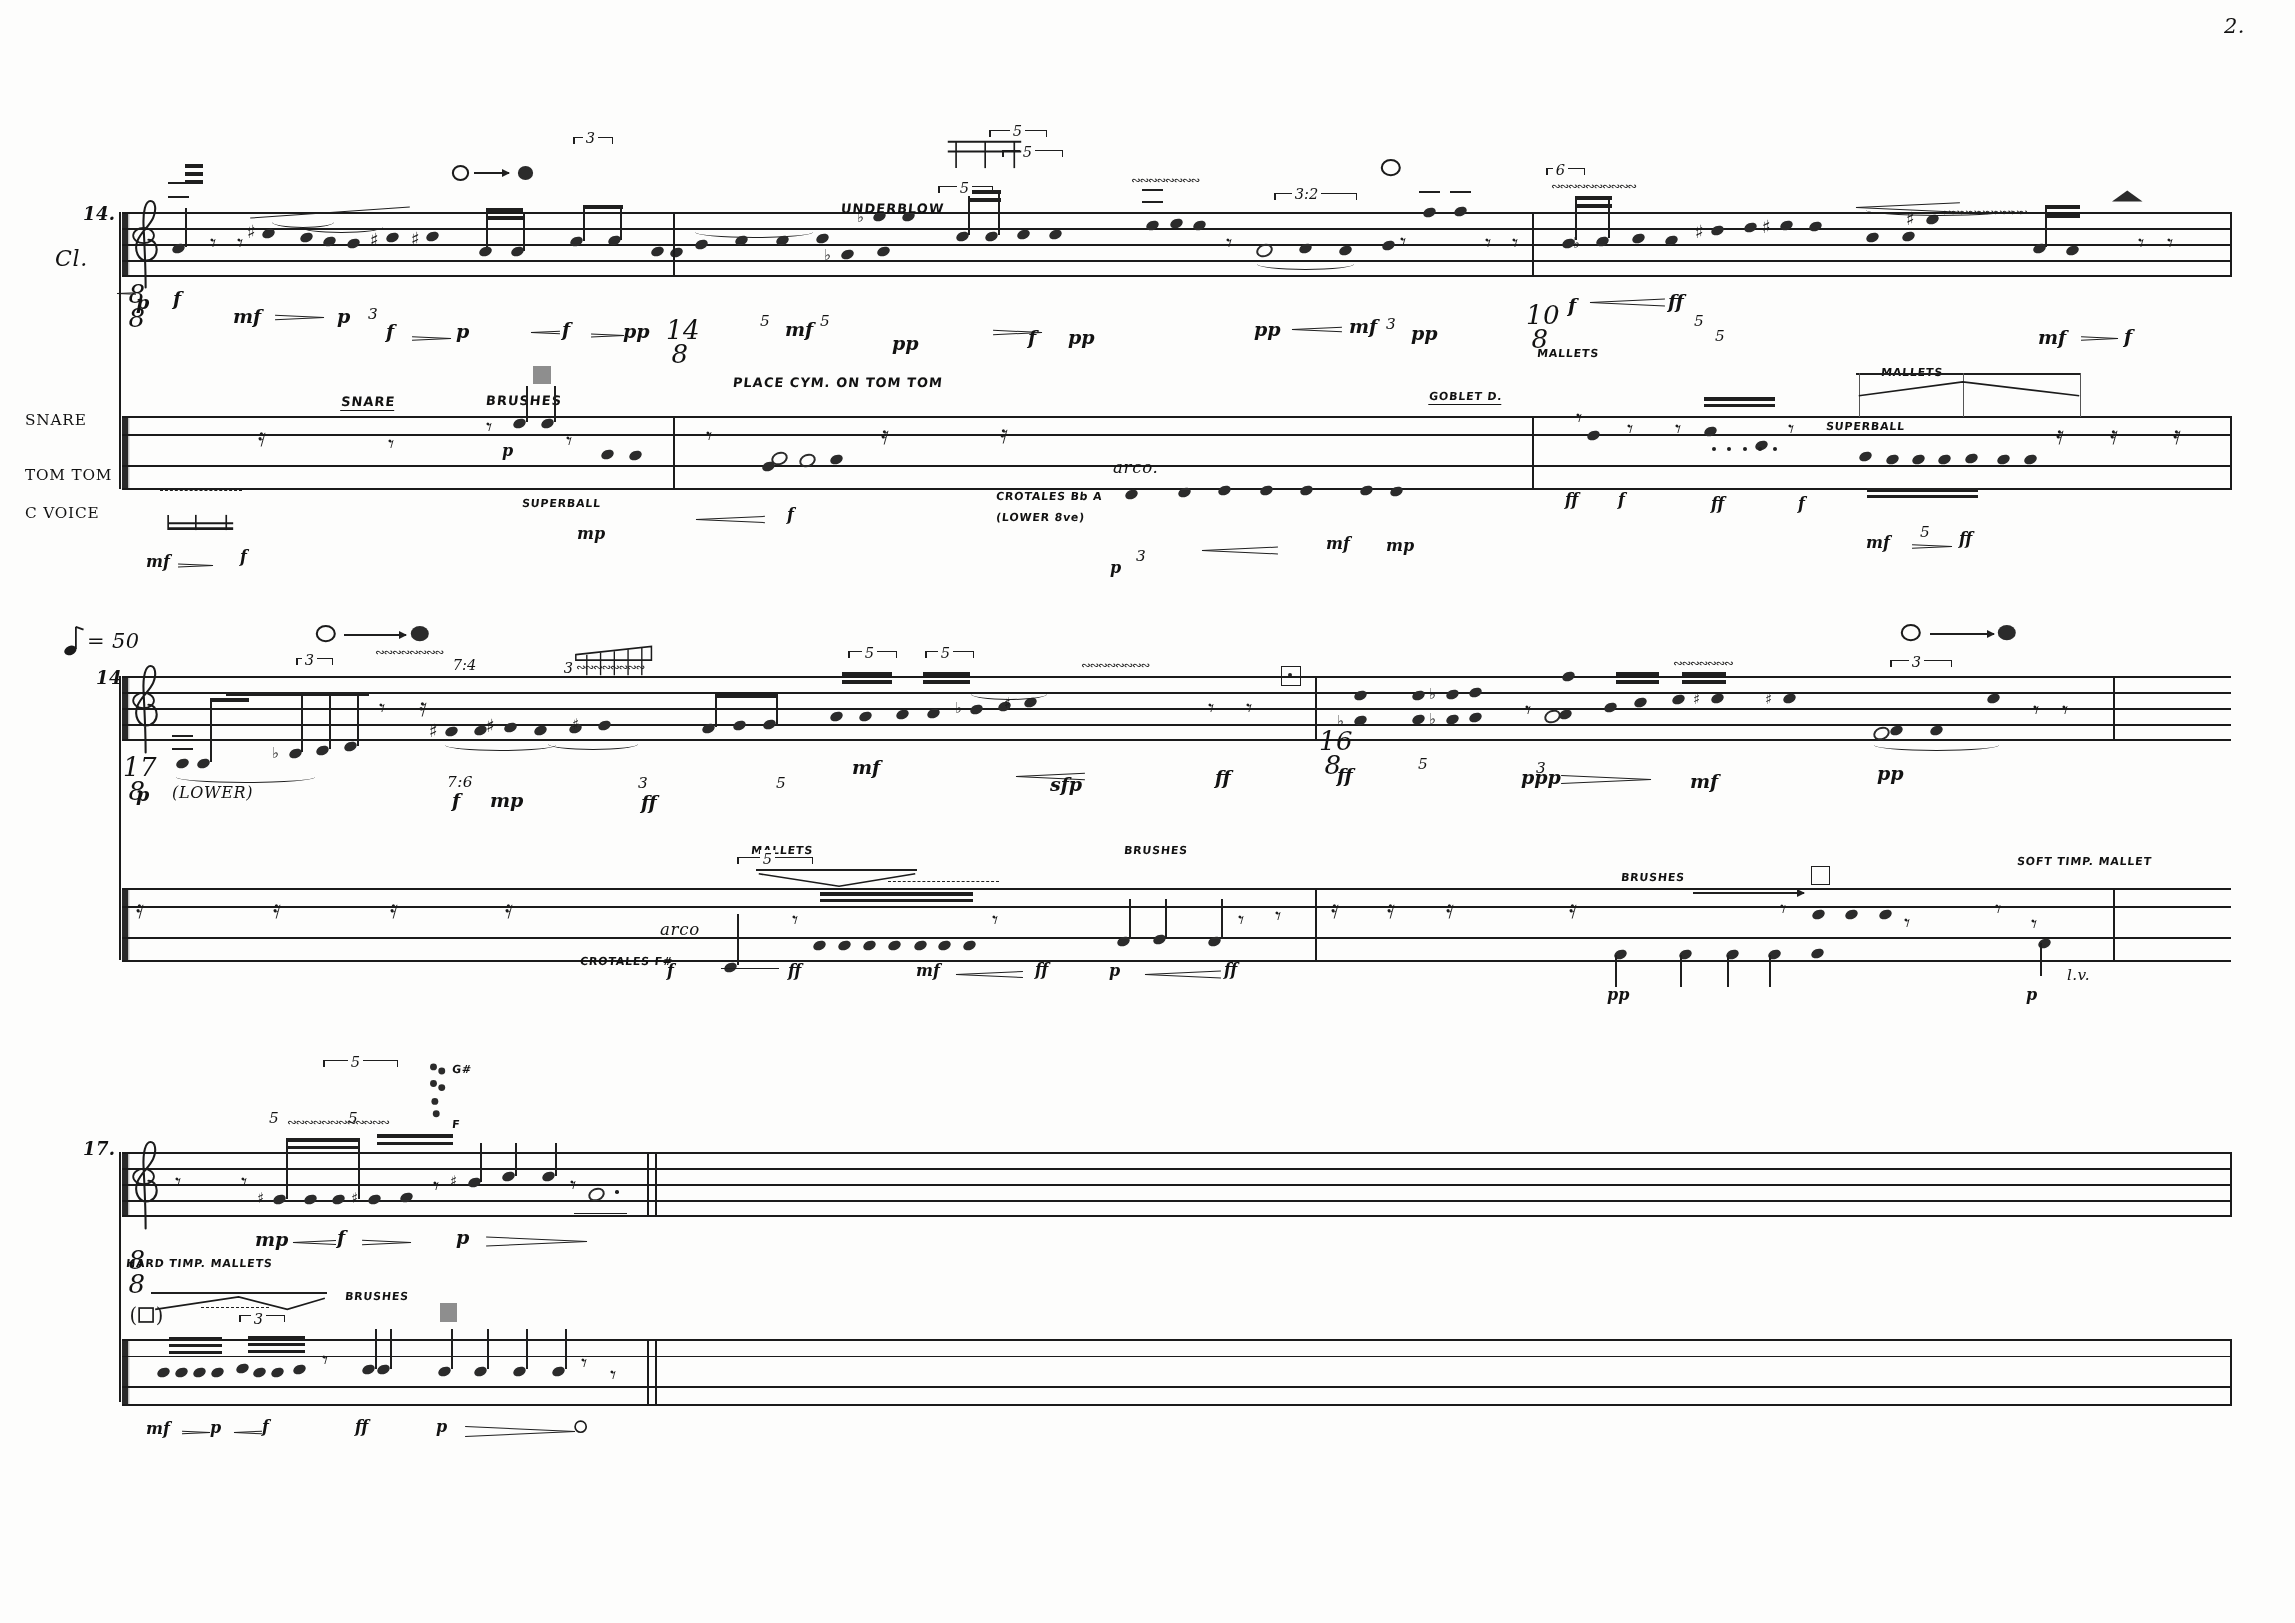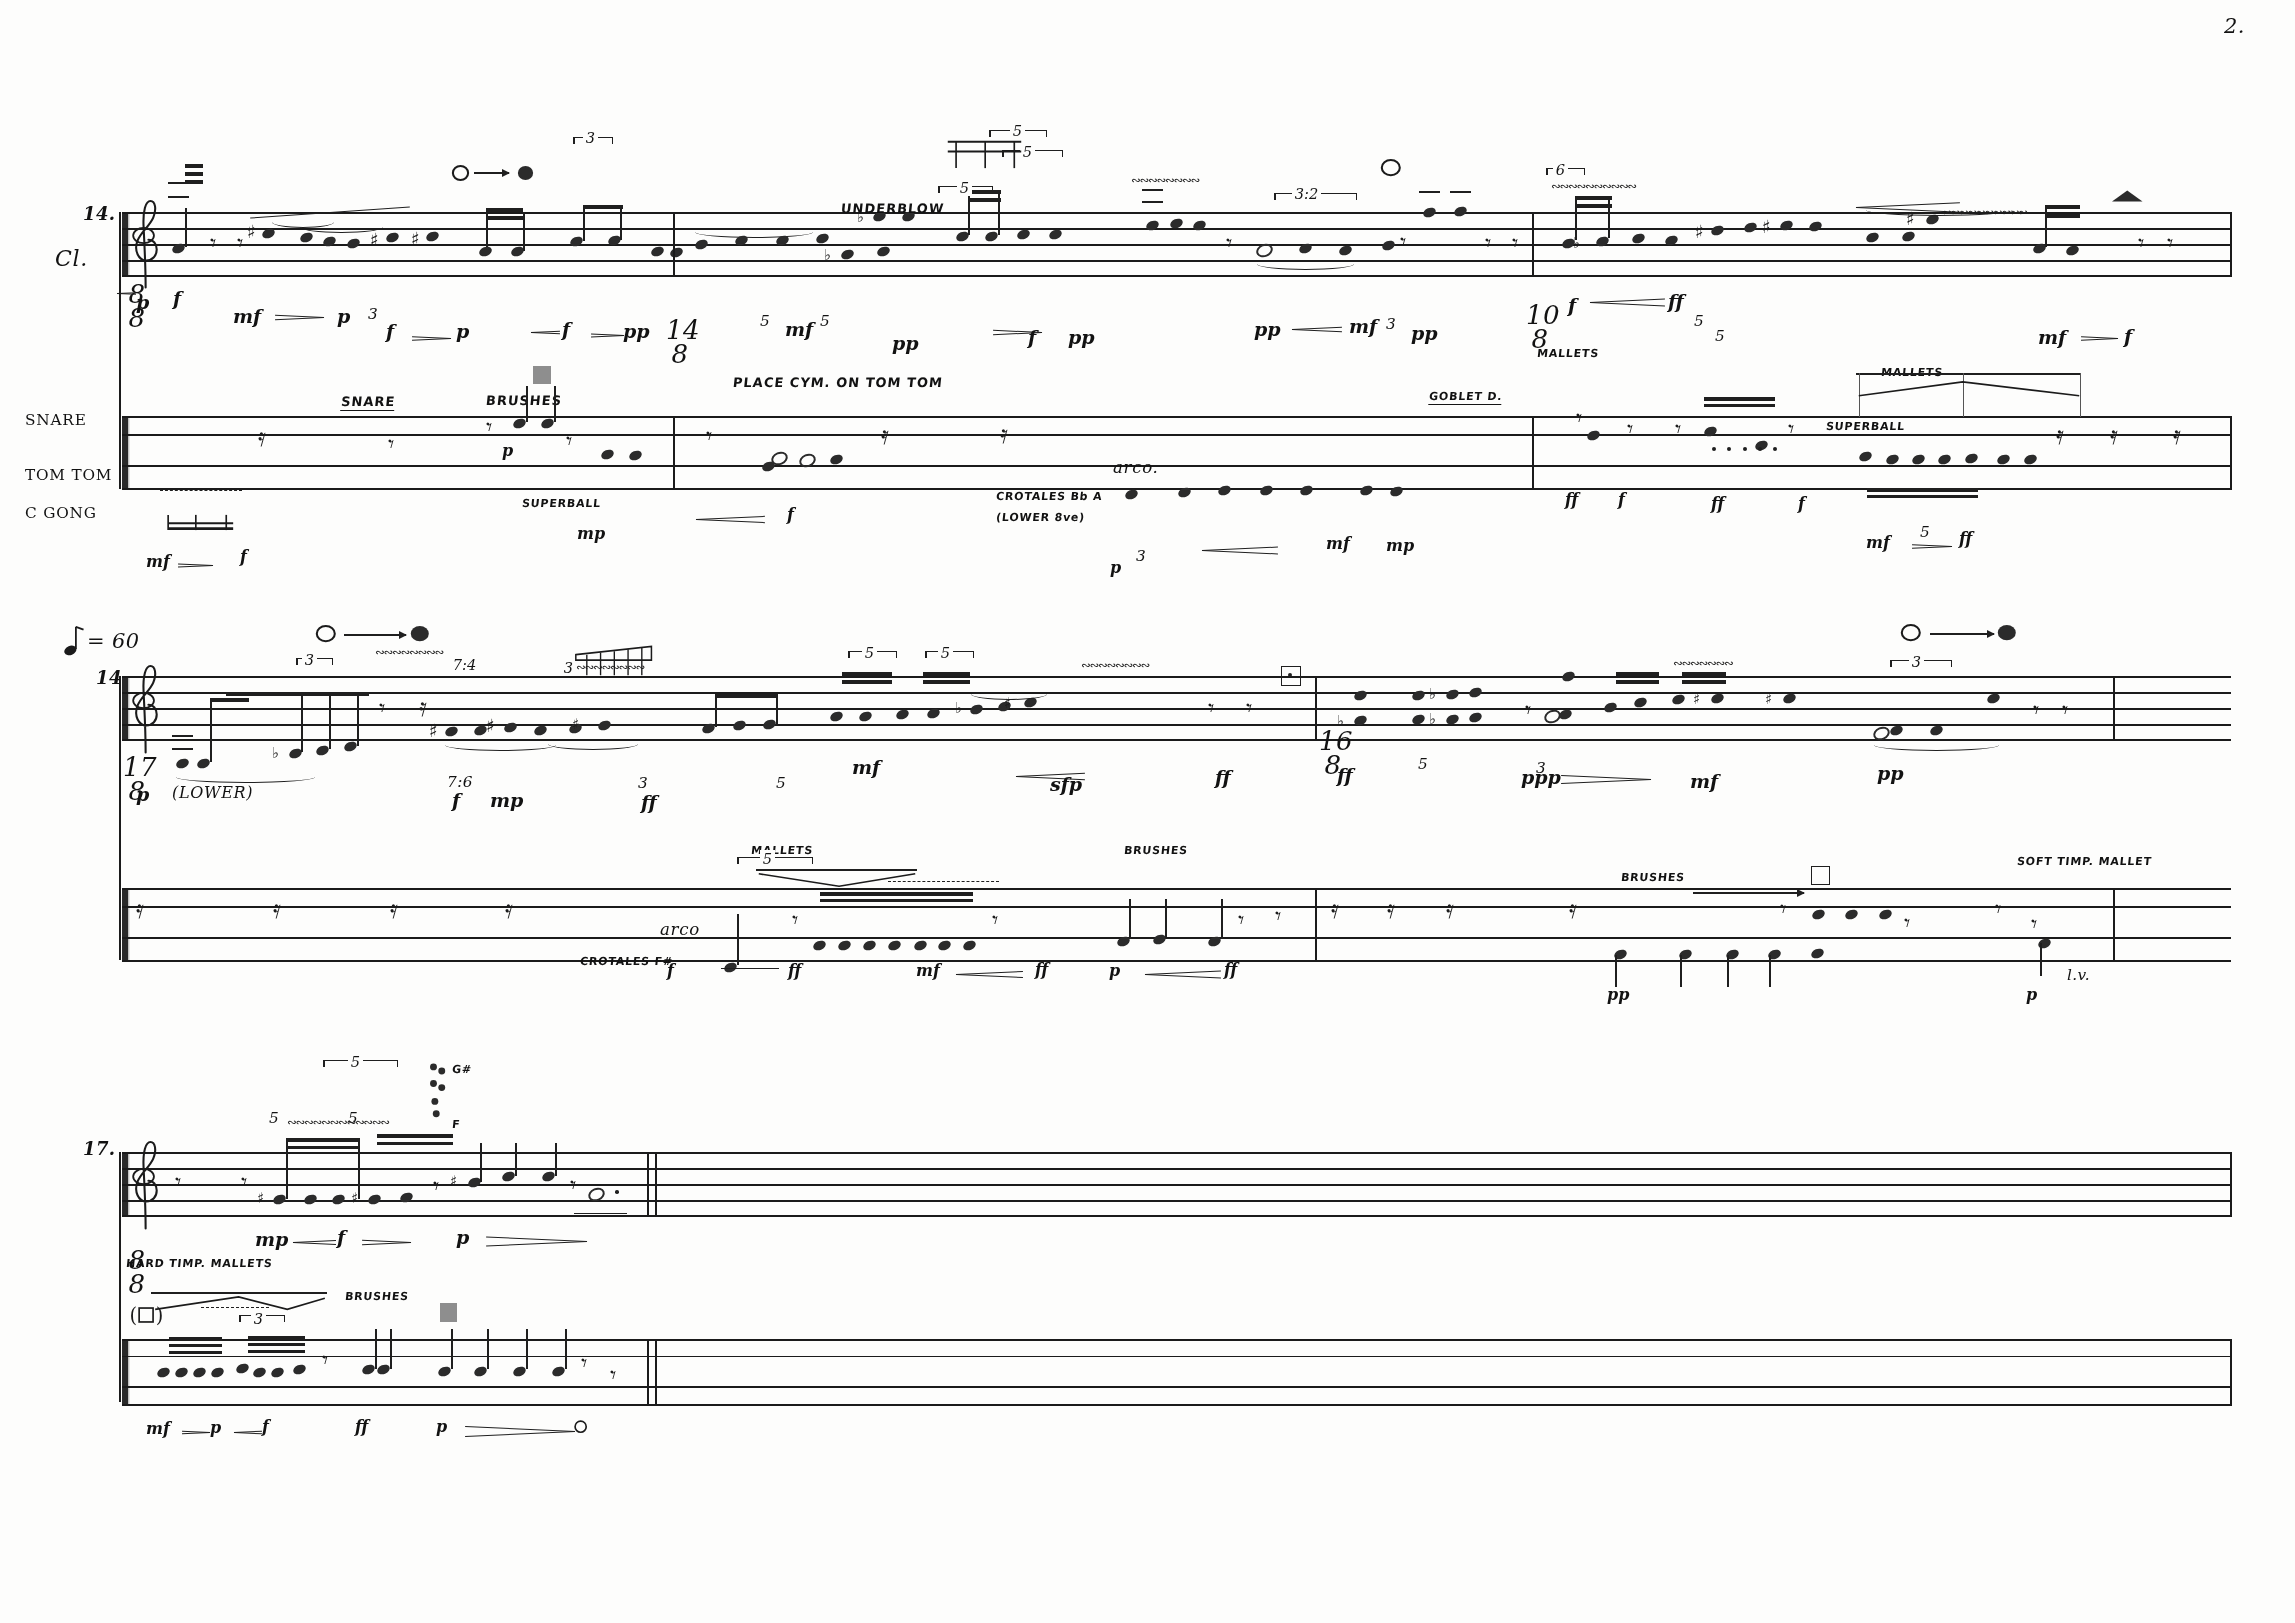--- a/index.html
+++ b/index.html
@@ -413,21 +413,21 @@
     <div class="barline" style="left:673px;top:212px;height:65px;"></div>
     <div class="barline" style="left:1532px;top:212px;height:65px;"></div>
     <div class="barline" style="left:2230px;top:212px;height:65px;"></div>
 
     <div class="hand hw-ts" style="left:666px;top:319px;width:28px;">14<br>8</div>
 
     <div class="hand hw-ts" style="left:1526px;top:304px;width:28px;">10<br>8</div>
 
     <div class="hand hw-label" style="left:25px;top:411px;font-size:15.3px;font-style:normal;letter-spacing:0.8px;">SNARE</div>
     <div class="hand hw-label" style="left:25px;top:466px;font-size:15.3px;font-style:normal;letter-spacing:0.8px;">TOM TOM</div>
-    <div class="hand hw-label" style="left:25px;top:504px;font-size:15.3px;font-style:normal;letter-spacing:0.8px;">C GONG</div>
+    <div class="hand hw-label" style="left:25px;top:504px;font-size:15.3px;font-style:normal;letter-spacing:0.8px;">C VOICE</div>
 
     <div class="sysbrace" style="left:122px;top:416px;height:74px;"></div>
     <div class="staff perc" style="left:122px;top:416px;width:2109px;height:74px;">
       <div class="ln" style="top:0px;"></div>
       <div class="ln" style="top:18px;"></div>
       <div class="ln" style="top:49px;"></div>
       <div class="ln" style="top:72px;"></div>
     </div>
     <div class="barline" style="left:673px;top:416px;height:74px;"></div>
     <div class="barline" style="left:1532px;top:416px;height:74px;"></div>
@@ -556,21 +556,21 @@
 
   <div>
 
     <div class="abs" style="left:64px;top:624px;">
       <svg width="21" height="32" viewBox="0 0 30 46">
         <ellipse cx="9" cy="38" rx="9" ry="6.5" fill="#1b1b1b" transform="rotate(-22 9 38)"></ellipse>
         <line x1="17" y1="36" x2="17" y2="4" stroke="#1b1b1b" stroke-width="2.6"></line>
         <line x1="17" y1="4" x2="28" y2="8" stroke="#1b1b1b" stroke-width="2.6"></line>
       </svg>
     </div>
-    <div class="hand hw-tempo" style="left:87px;top:629px;">= 60</div>
+    <div class="hand hw-tempo" style="left:87px;top:629px;">= 50</div>
 
     <div class="hand hw-reh" style="left:96px;top:667px;">14.</div>
 
     <div class="sysbrace" style="left:122px;top:676px;height:65px;"></div>
     <div class="groupline" style="left:119px;top:676px;height:284px;"></div>
 
     <div class="staff" style="left:122px;top:676px;width:2109px;height:65px;">
       <div class="ln" style="top:0px;"></div>
       <div class="ln" style="top:16px;"></div>
       <div class="ln" style="top:32px;"></div>

